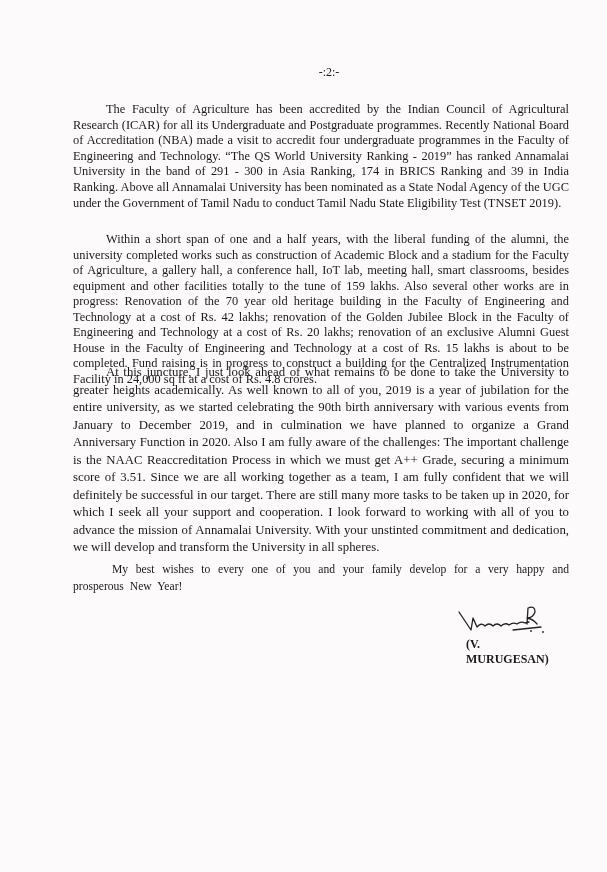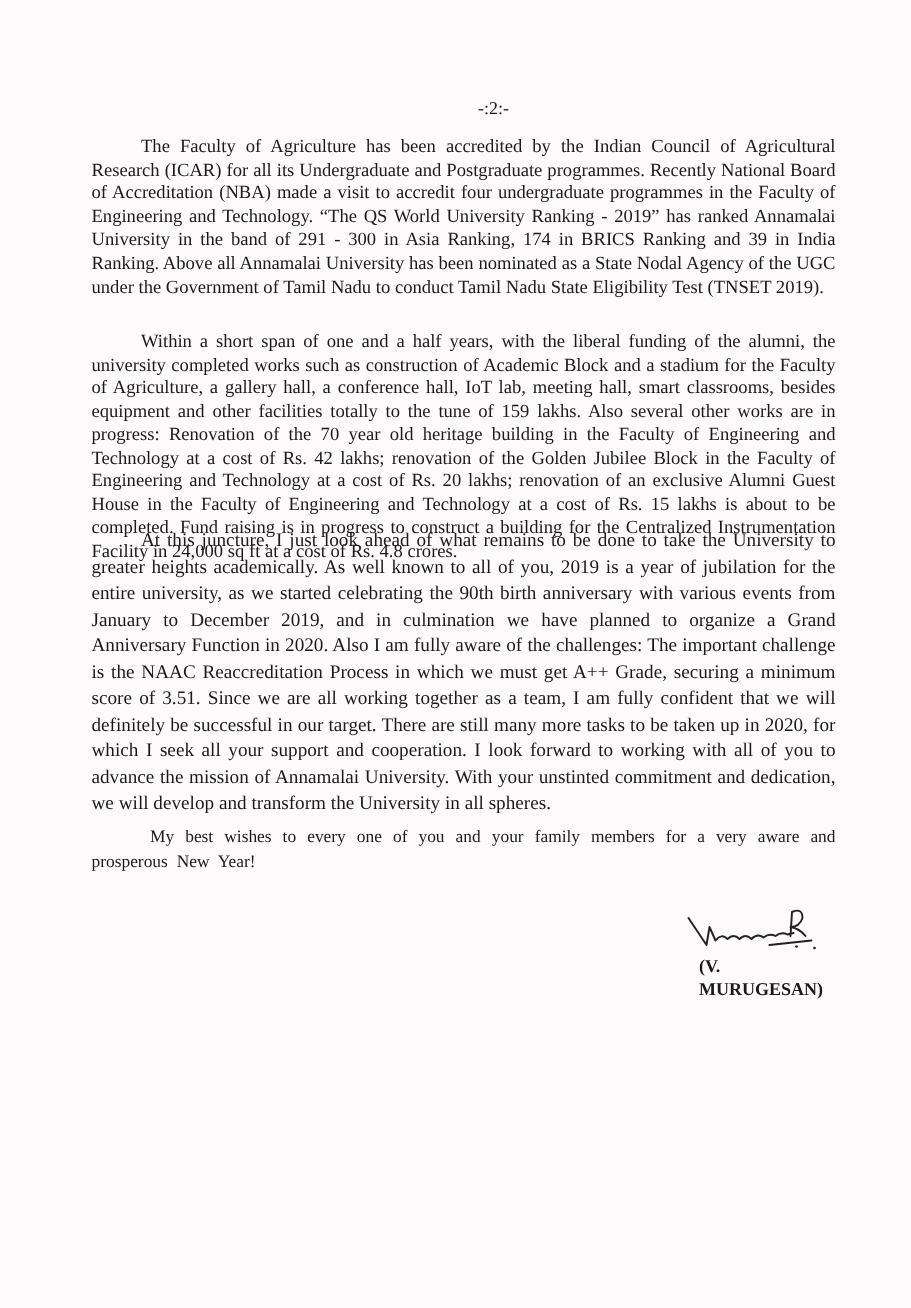--- a/index.html
+++ b/index.html
@@ -9,37 +9,37 @@
     font-family: "Liberation Serif", "DejaVu Serif", serif;
     color: #1a1a1a;
     position: relative;
   }
   .page { position: absolute; left: 61px; top: 0; width: 496px; }
   .page-num { position: absolute; left: 0; width: 496px; top: 65px; text-align: center; font-size: 12px; padding-left: 40px; box-sizing: border-box; }
   .para {
     position: absolute; left: 0; width: 496px;
     font-size: 12.4px; line-height: 15.6px;
     text-align: justify; text-indent: 33px;
-    margin: 0;
+    margin: 12px;
   }
   #p1 { top: 90px; }
   #p2 { top: 220px; line-height: 15.5px; }
   #p3 { top: 352px; line-height: 17.5px; font-size: 12.8px; }
   #p4 { top: 549px; font-size: 11.6px; line-height: 17px; text-indent: 39px; word-spacing: 3px; }
   .signature { position: absolute; left: 396px; top: 600px; width: 100px; height: 36px; }
   .signatory { position: absolute; left: 405px; top: 637px; font-size: 12px; font-weight: bold; }
 </style>
 </head>
 <body>
 
 <div class="page">
   <div class="page-num">-:2:-</div>
   <p class="para" id="p1">The Faculty of Agriculture has been accredited by the Indian Council of Agricultural Research (ICAR) for all its Undergraduate and Postgraduate programmes. Recently National Board of Accreditation (NBA) made a visit to accredit four undergraduate programmes in the Faculty of Engineering and Technology. “The QS World University Ranking - 2019” has ranked Annamalai University in the band of 291 - 300 in Asia Ranking, 174 in BRICS Ranking and 39 in India Ranking. Above all Annamalai University has been nominated as a State Nodal Agency of the UGC under the Government of Tamil Nadu to conduct Tamil Nadu State Eligibility Test (TNSET 2019).</p>
   <p class="para" id="p2">Within a short span of one and a half years, with the liberal funding of the alumni, the university completed works such as construction of Academic Block and a stadium for the Faculty of Agriculture, a gallery hall, a conference hall, IoT lab, meeting hall, smart classrooms, besides equipment and other facilities totally to the tune of 159 lakhs. Also several other works are in progress: Renovation of the 70 year old heritage building in the Faculty of Engineering and Technology at a cost of Rs. 42 lakhs; renovation of the Golden Jubilee Block in the Faculty of Engineering and Technology at a cost of Rs. 20 lakhs; renovation of an exclusive Alumni Guest House in the Faculty of Engineering and Technology at a cost of Rs. 15 lakhs is about to be completed. Fund raising is in progress to construct a building for the Centralized Instrumentation Facility in 24,000 sq ft at a cost of Rs. 4.8 crores.</p>
   <p class="para" id="p3">At this juncture, I just look ahead of what remains to be done to take the University to greater heights academically. As well known to all of you, 2019 is a year of jubilation for the entire university, as we started celebrating the 90th birth anniversary with various events from January to December 2019, and in culmination we have planned to organize a Grand Anniversary Function in 2020. Also I am fully aware of the challenges: The important challenge is the NAAC Reaccreditation Process in which we must get A++ Grade, securing a minimum score of 3.51. Since we are all working together as a team, I am fully confident that we will definitely be successful in our target. There are still many more tasks to be taken up in 2020, for which I seek all your support and cooperation.  I look forward to working with all of you to advance the mission of Annamalai University. With your unstinted commitment and dedication, we will develop and transform the University in all spheres.</p>
-  <p class="para" id="p4">My best wishes to every one of you and your family members for a very aware and prosperous New Year!</p>
+  <p class="para" id="p4">My best wishes to every one of you and your family develop for a very happy and prosperous New Year!</p>
   <svg class="signature" viewBox="0 0 100 36">
     <path d="M2 12 L14 30 L16 18 L20 27 Q24 22 28 26 Q32 22 36 26 Q40 22 44 26 Q48 22 52 25 Q56 22 60 24 Q64 21 68 23 L72 22 M70 24 L71 8 Q78 5 78 12 Q76 18 70 18 Q76 19 80 24 M56 30 L84 27" fill="none" stroke="#222" stroke-width="1.3" stroke-linecap="round" stroke-linejoin="round"></path>
     <circle cx="74" cy="31" r="0.9" fill="#222"></circle>
     <circle cx="86" cy="32" r="0.9" fill="#222"></circle>
   </svg>
   <div class="signatory">(V. MURUGESAN)</div>
 </div>
 
 </body></html>

